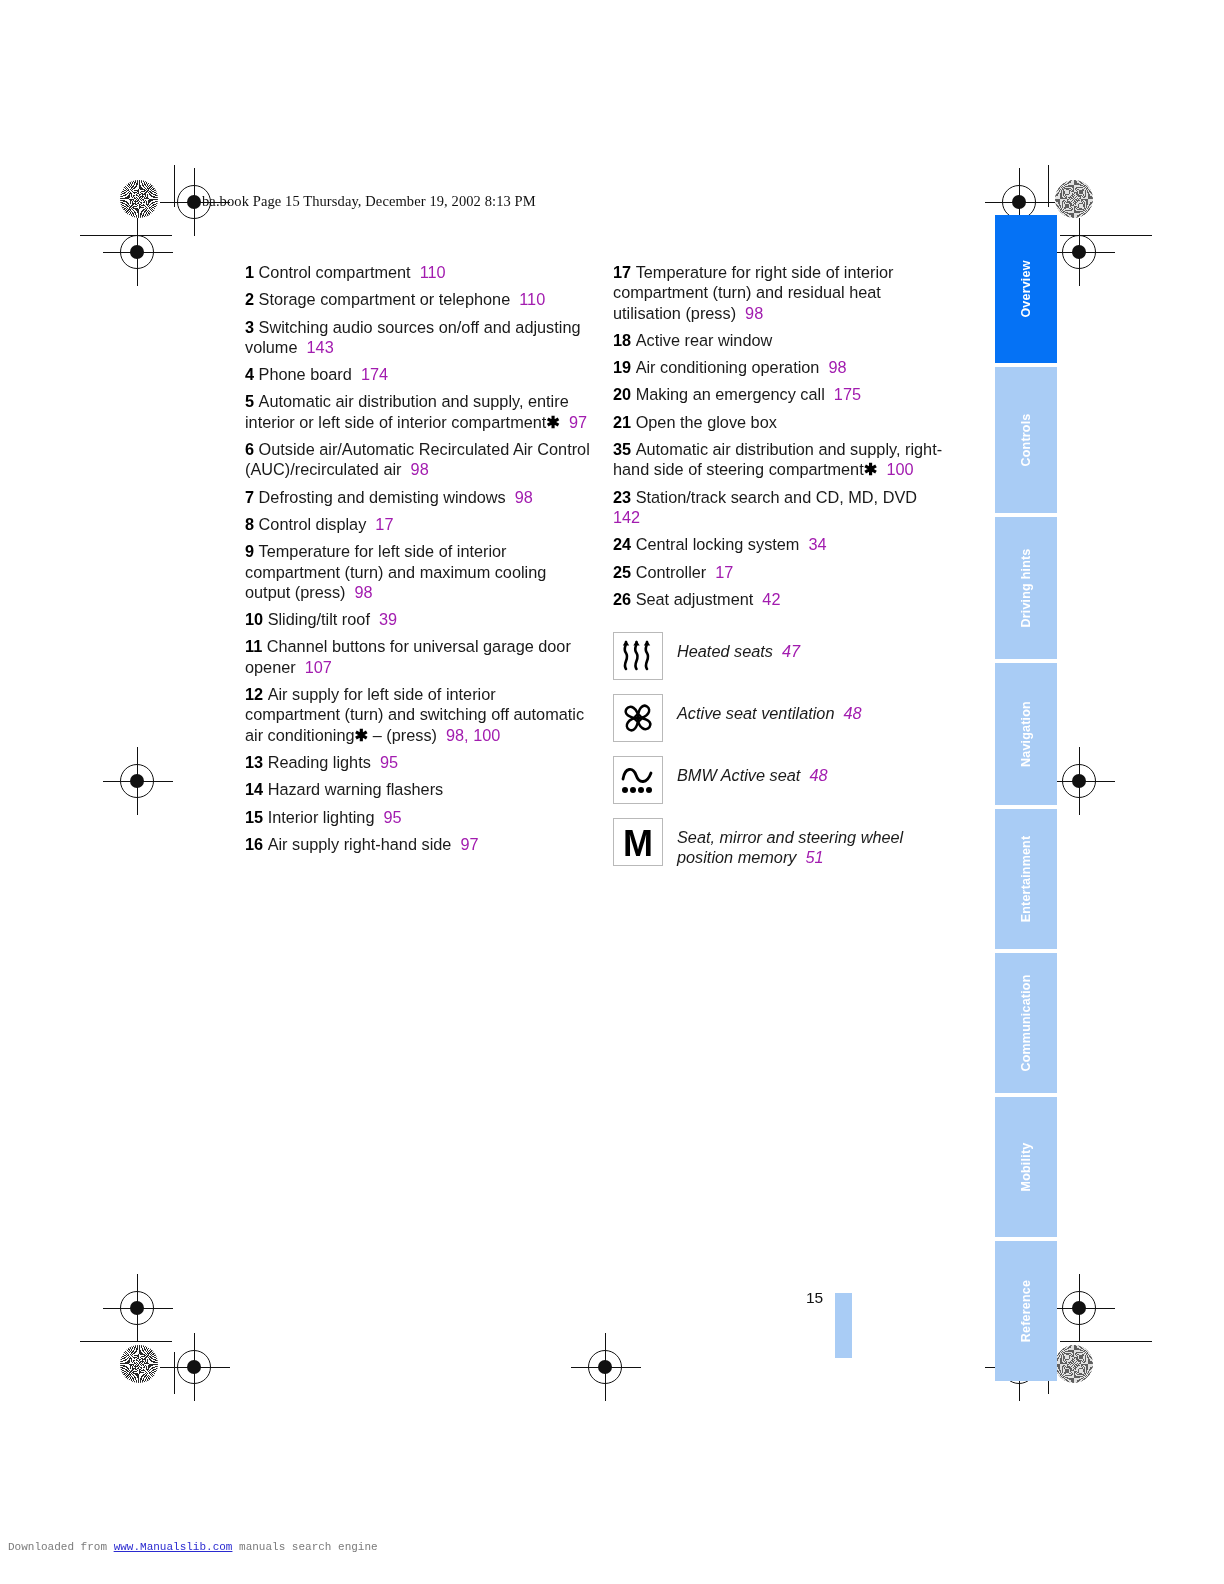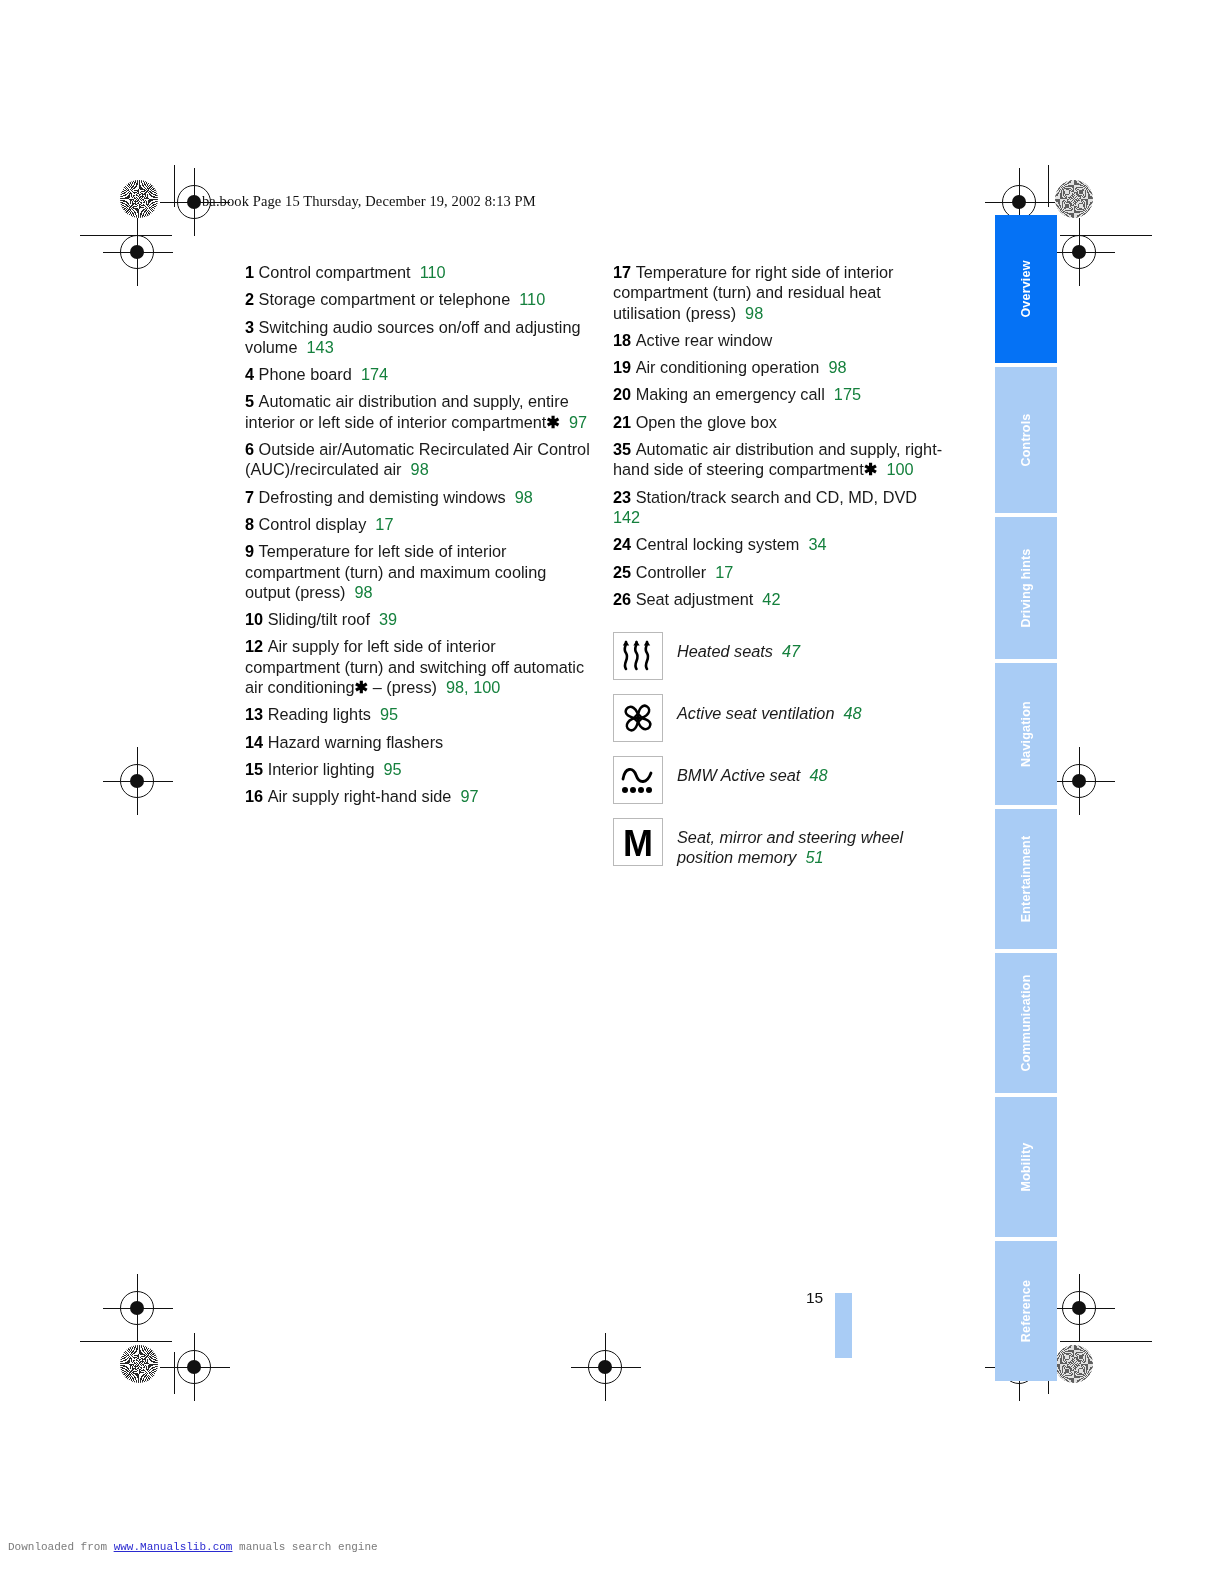--- a/index.html
+++ b/index.html
@@ -23,21 +23,21 @@
   .file-header{position:absolute;left:202px;top:193px;font-family:"Liberation Serif",serif;
        font-size:14.5px;color:#111;letter-spacing:.1px;white-space:nowrap;}
 
   
   .col{position:absolute;top:262px;font-size:16.3px;line-height:20.3px;color:#1a1a1a;}
   .col-left{left:245px;width:348px;}
   .col-right{left:613px;width:340px;}
 
   .item{margin-bottom:7px;}
   .num{font-weight:bold;color:#000;}
-  .pg{color:#15803d;}
+  .pg{color:#a21caf;}
   .ast{font-weight:bold;color:#000;}
 
   
   .icon-rows{position:absolute;left:613px;top:632px;width:345px;}
   .icon-row{display:flex;align-items:flex-start;margin-bottom:14px;}
   .icon-box{width:48px;height:46px;border:1px solid #b9b9b9;background:#fff;
             flex:0 0 48px;position:relative;margin-right:14px;}
   .icon-label{font-size:16.3px;line-height:20.3px;color:#1a1a1a;padding-top:9px;font-style:italic;}
 
   
@@ -120,20 +120,21 @@
     <div class="item"><span class="num">1 </span><span>Control compartment</span><span class="pg">&nbsp; 110</span></div>
     <div class="item"><span class="num">2 </span><span>Storage compartment or telephone</span><span class="pg">&nbsp; 110</span></div>
     <div class="item"><span class="num">3 </span><span>Switching audio sources on/off and adjusting volume</span><span class="pg">&nbsp; 143</span></div>
     <div class="item"><span class="num">4 </span><span>Phone board</span><span class="pg">&nbsp; 174</span></div>
     <div class="item"><span class="num">5 </span><span>Automatic air distribution and supply, entire interior or left side of interior compartment</span><span class="ast">✱</span><span class="pg">&nbsp; 97</span></div>
     <div class="item"><span class="num">6 </span><span>Outside air/Automatic Recirculated Air Control (AUC)/recirculated air</span><span class="pg">&nbsp; 98</span></div>
     <div class="item"><span class="num">7 </span><span>Defrosting and demisting windows</span><span class="pg">&nbsp; 98</span></div>
     <div class="item"><span class="num">8 </span><span>Control display</span><span class="pg">&nbsp; 17</span></div>
     <div class="item"><span class="num">9 </span><span>Temperature for left side of interior compartment (turn) and maximum cooling output (press)</span><span class="pg">&nbsp; 98</span></div>
     <div class="item"><span class="num">10 </span><span>Sliding/tilt roof</span><span class="pg">&nbsp; 39</span></div>
+    <div class="item"><span class="num">11 </span><span>Channel buttons for universal garage door opener</span><span class="pg">&nbsp; 107</span></div>
     <div class="item"><span class="num">12 </span><span>Air supply for left side of interior compartment (turn) and switching off automatic air conditioning</span><span class="ast">✱</span><span> – (press)</span><span class="pg">&nbsp; 98, 100</span></div>
     <div class="item"><span class="num">13 </span><span>Reading lights</span><span class="pg">&nbsp; 95</span></div>
     <div class="item"><span class="num">14 </span><span>Hazard warning flashers</span></div>
     <div class="item"><span class="num">15 </span><span>Interior lighting</span><span class="pg">&nbsp; 95</span></div>
     <div class="item"><span class="num">16 </span><span>Air supply right-hand side</span><span class="pg">&nbsp; 97</span></div>
   </div>
 <div class="col col-right" id="col-right">
     <div class="item"><span class="num">17 </span><span>Temperature for right side of interior compartment (turn) and residual heat utilisation (press)</span><span class="pg">&nbsp; 98</span></div>
     <div class="item"><span class="num">18 </span><span>Active rear window</span></div>
     <div class="item"><span class="num">19 </span><span>Air conditioning operation</span><span class="pg">&nbsp; 98</span></div>

